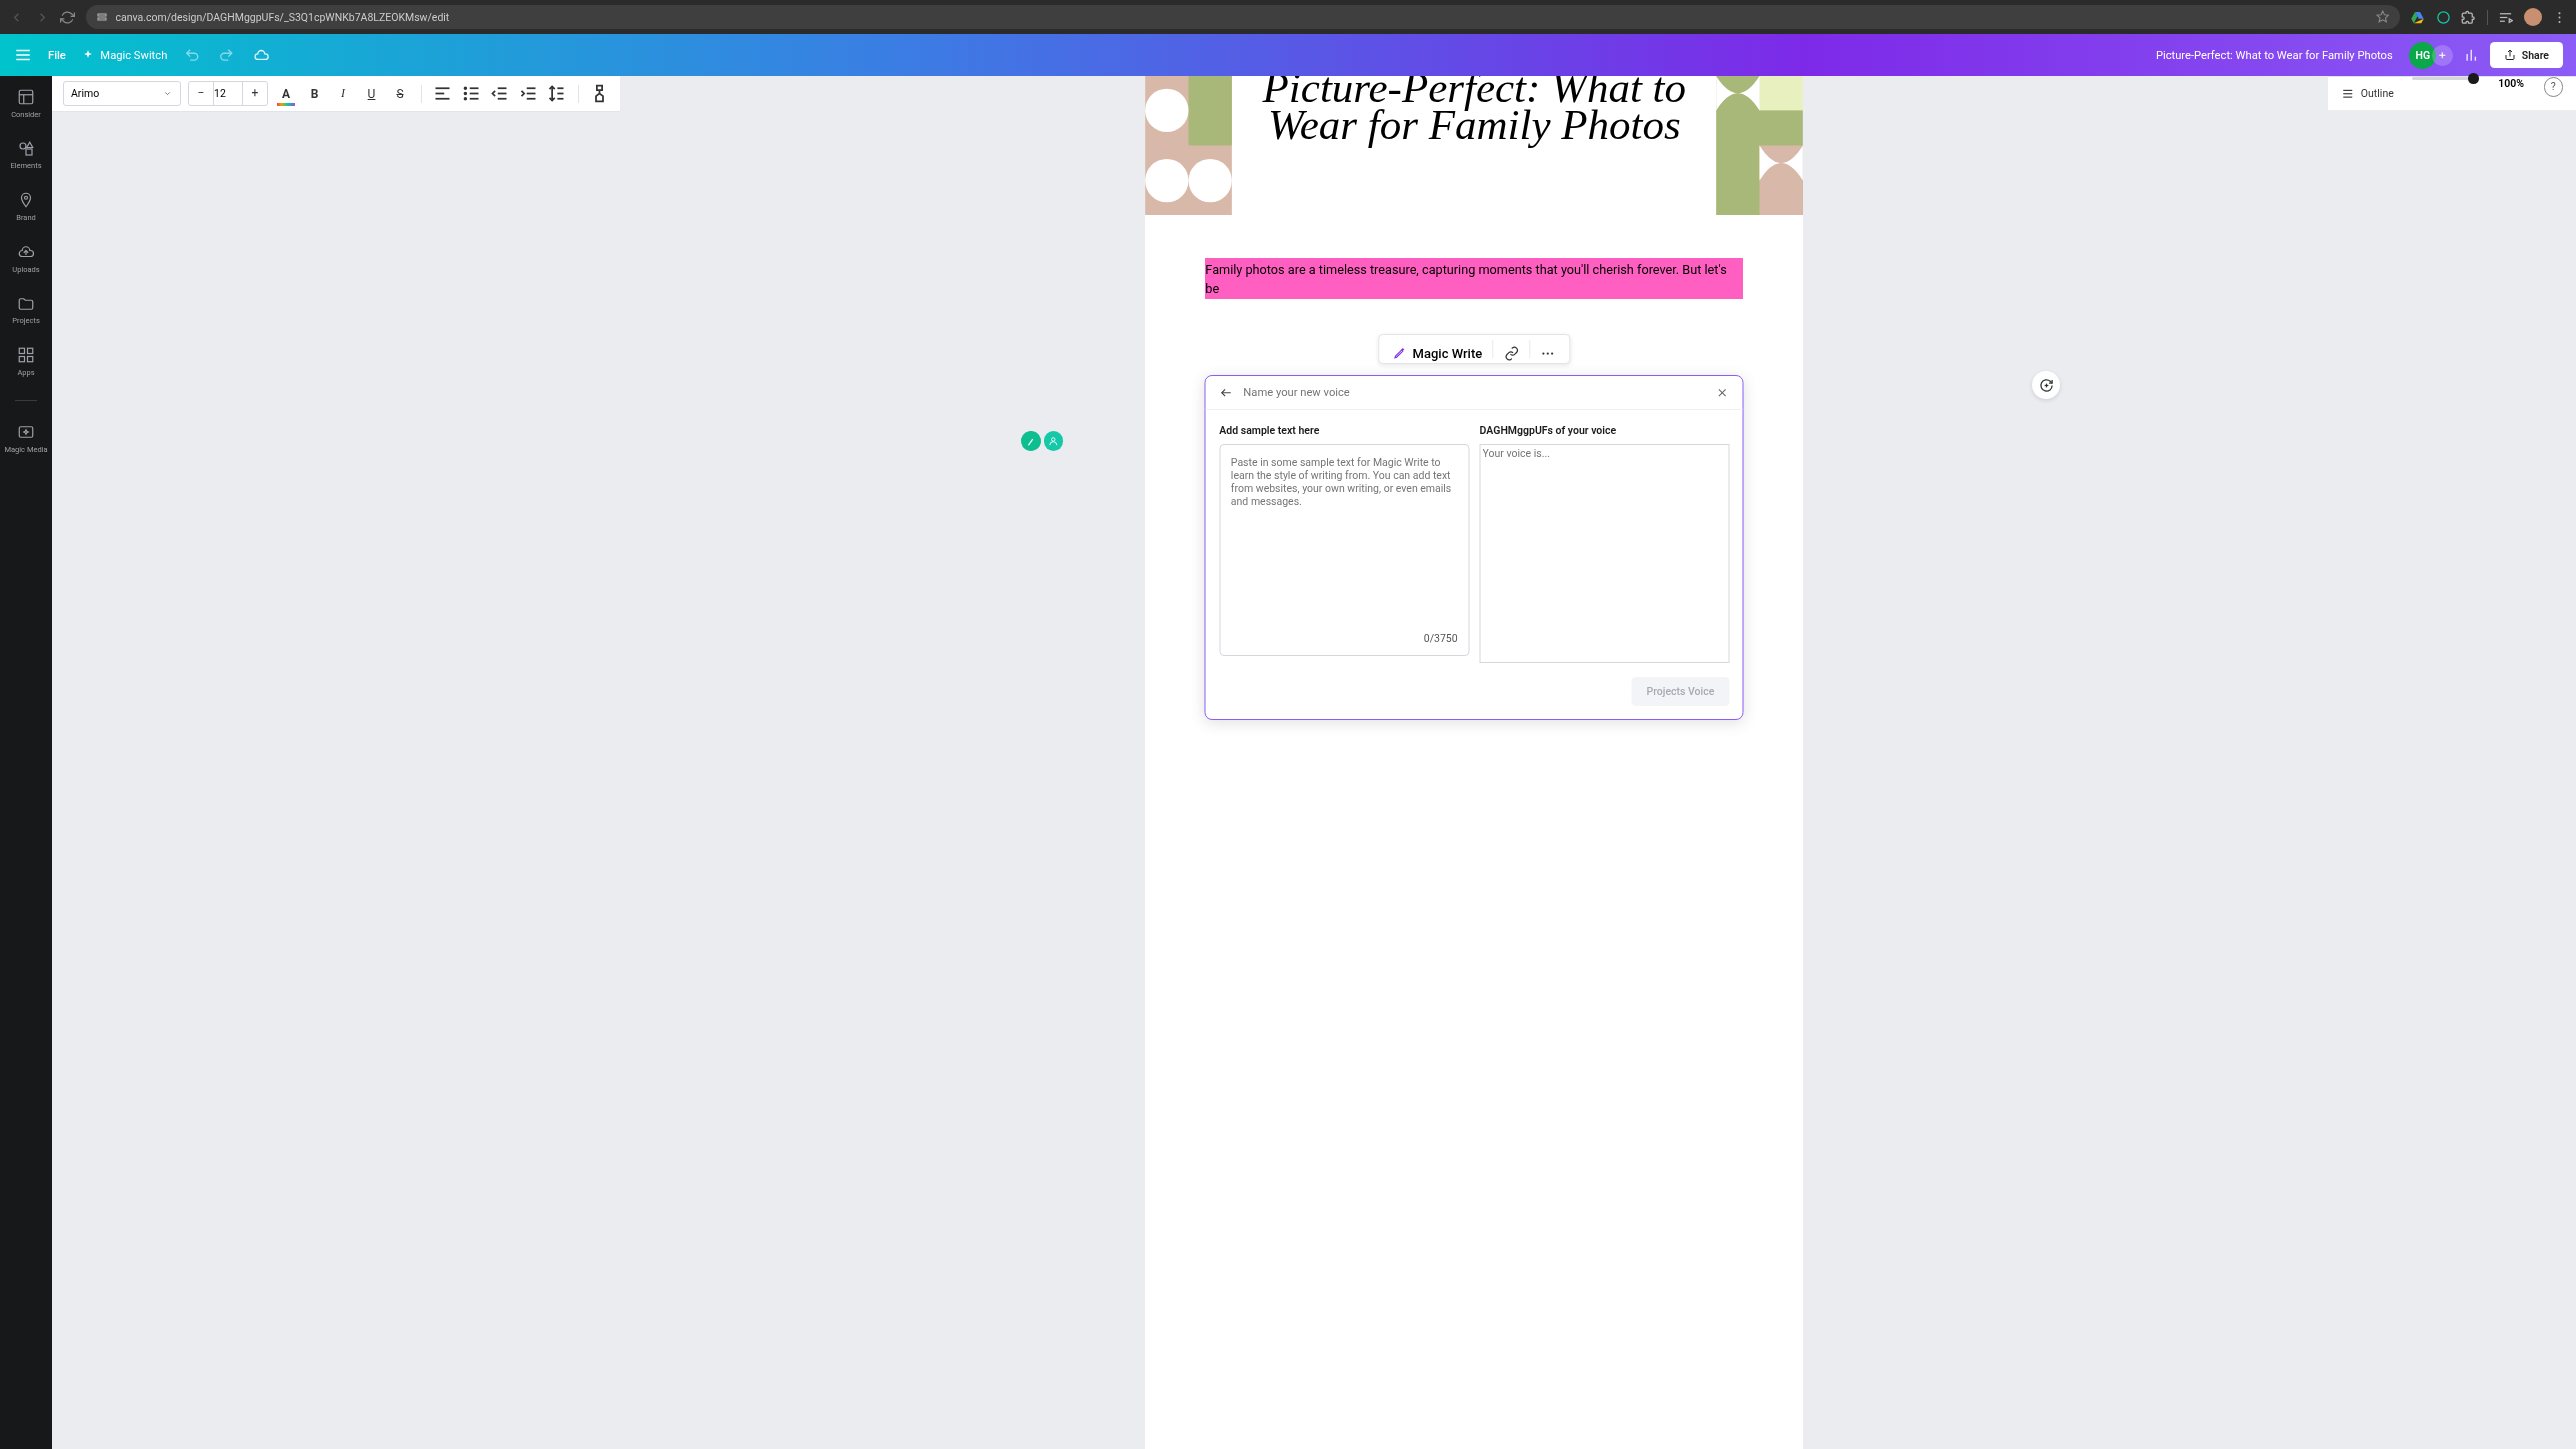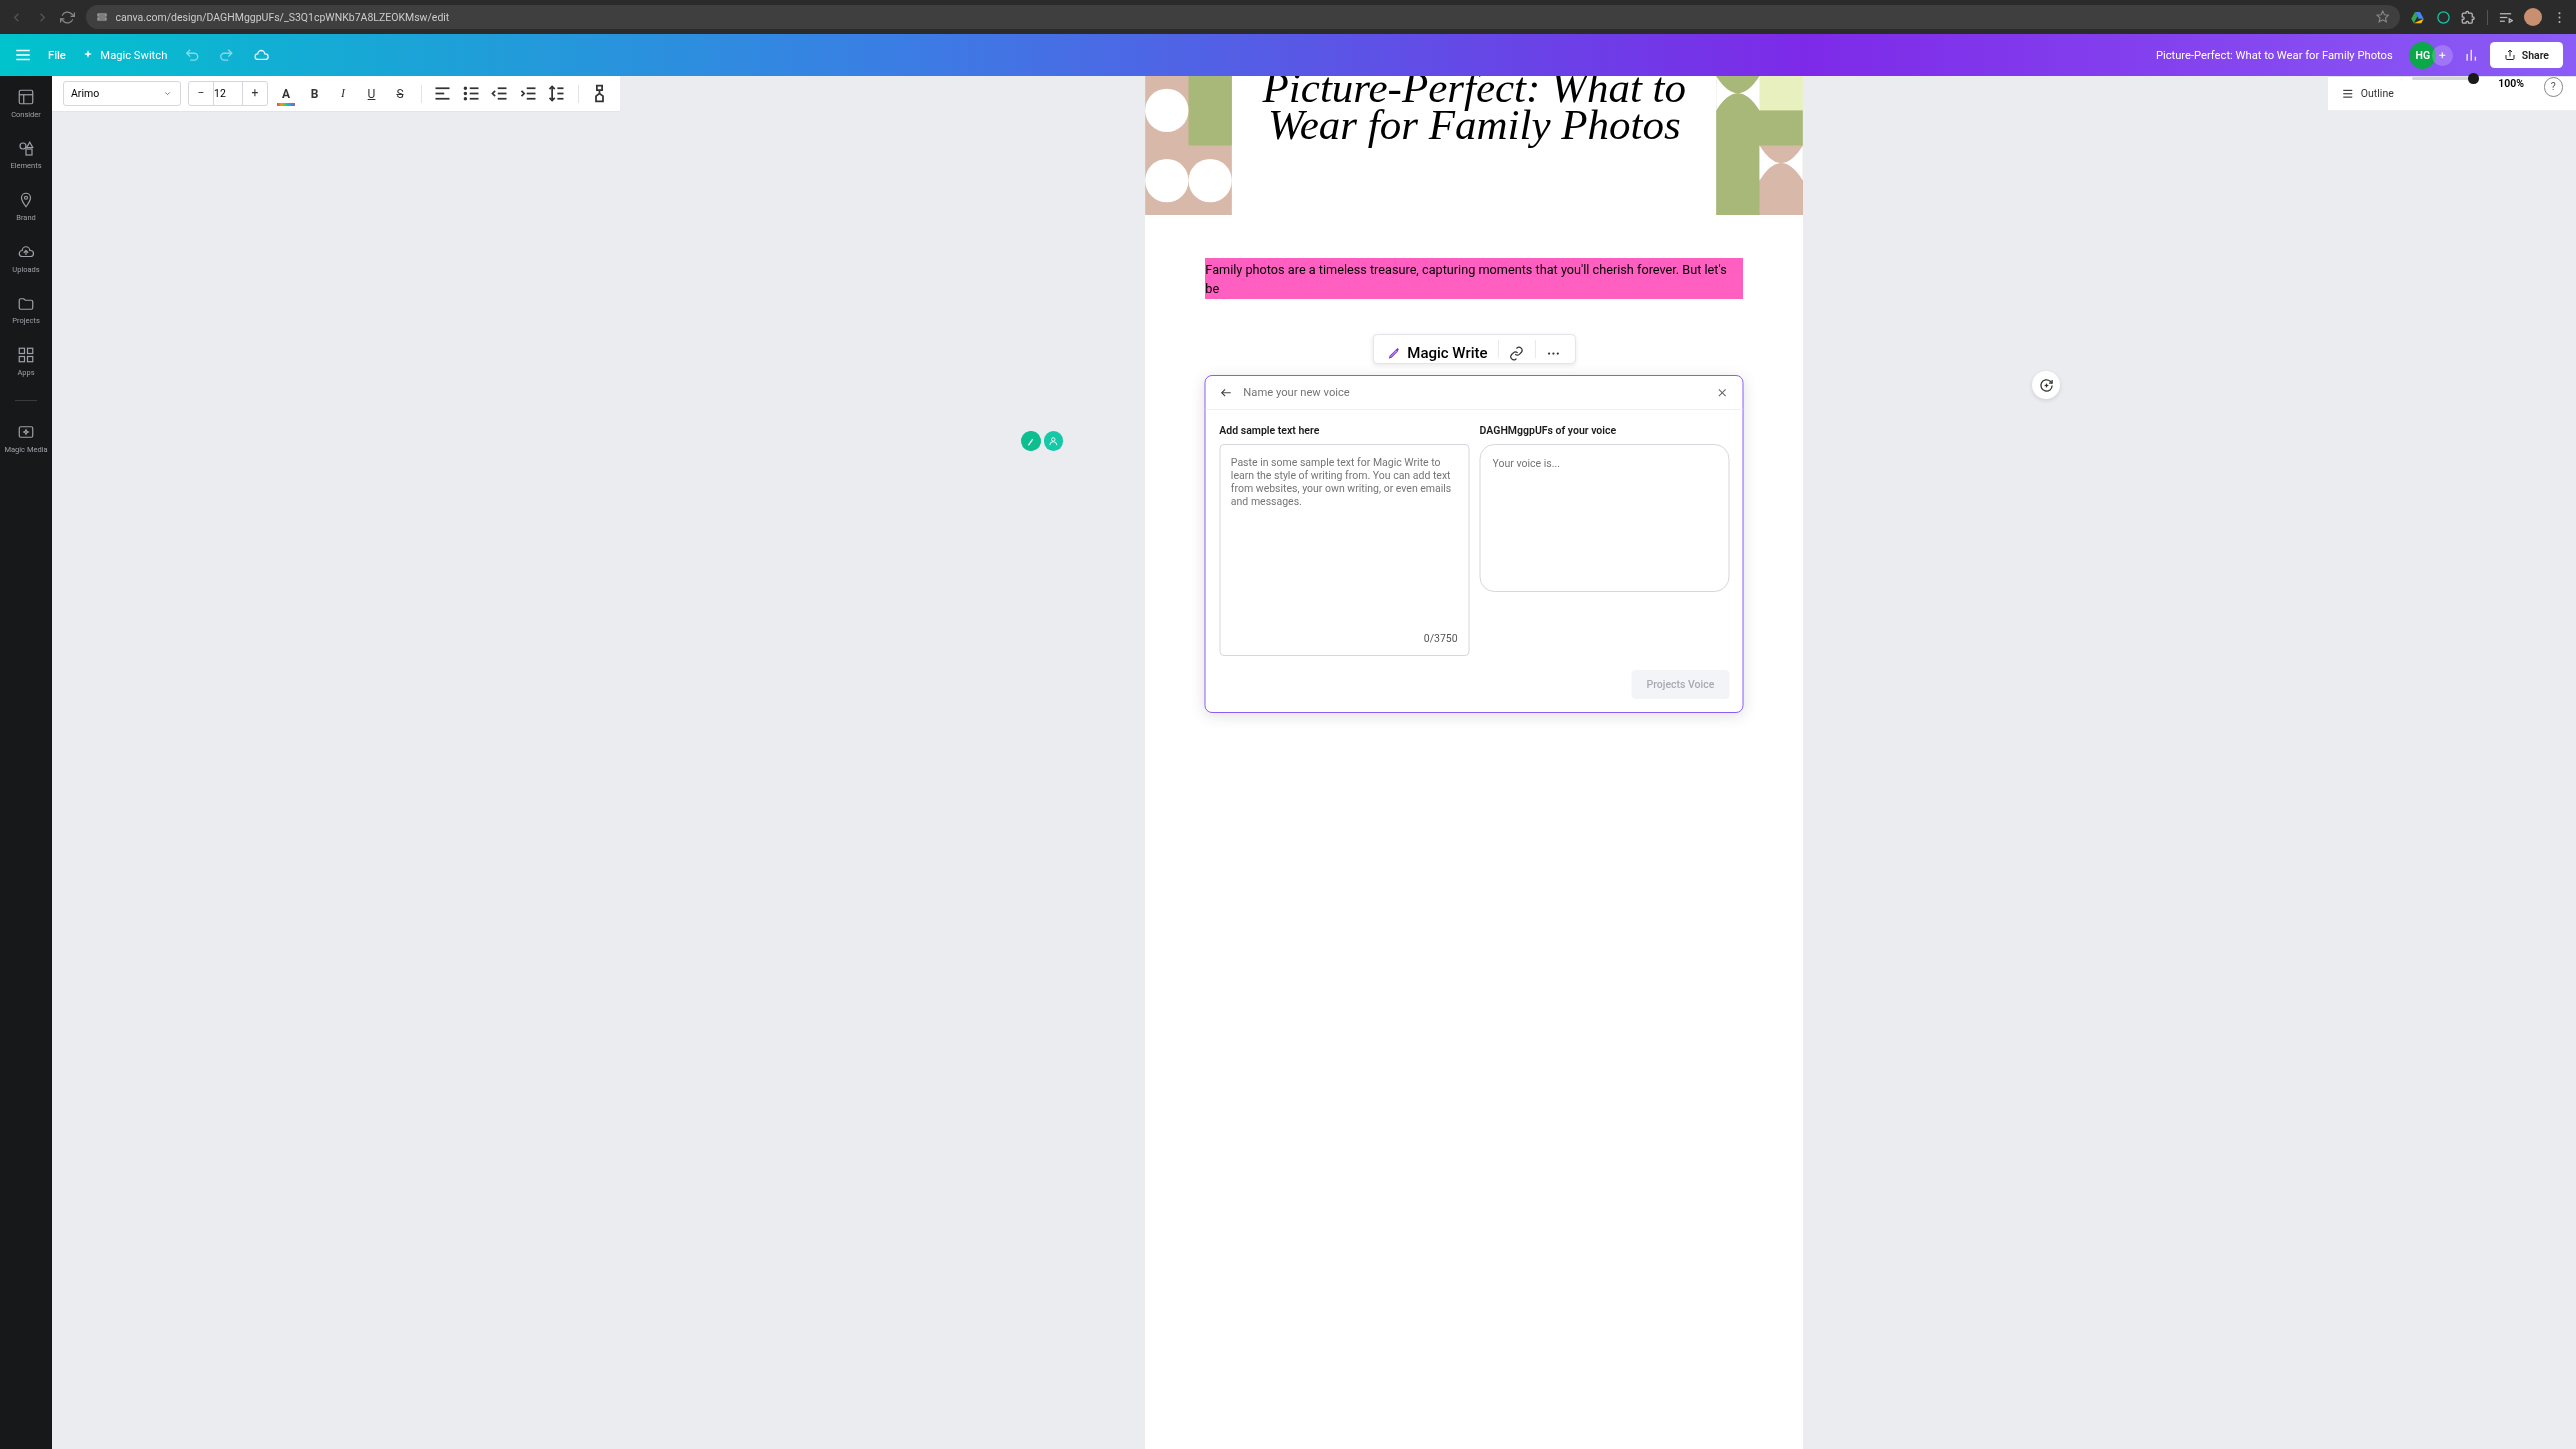--- a/index.html
+++ b/index.html
@@ -60,36 +60,36 @@
     .deco-left, .deco-right { width: 87px; height: 139px; }
     .deco-left svg, .deco-right svg { width: 100%; height: 100%; }
     .script-title { position: absolute; left: 50%; transform: translateX(-50%); top: -6px; width: 434px; text-align: center; font-family: 'Brush Script MT', cursive; font-size: 43px; line-height: 0.85; font-style: italic; }
     
     .highlighted { background: #ff5fc1; color: #000; padding: 1.5px 0; font-size: 12.7px; margin: 43px 60px 0; line-height: 1.5; }
     
     .section-heading { font-size: 18.7px; font-weight: 400; color: #1a1a1a; margin: 293px 60px 0; }
     
     
     .mw-pill { position: absolute; top: 258px; left: 50%; transform: translateX(-50%); background: #fff; border: 0.7px solid #e2e4e9; border-radius: 4.5px; height: 30px; display: flex; align-items: center; padding: 0 4.5px; gap: 1.5px; box-shadow: 0 1.5px 4.5px rgba(0,0,0,0.08); }
-    .mw-pill-item { padding: 4.5px 9px; display: flex; align-items: center; gap: 6px; cursor: pointer; font-size: 15px; font-weight: 500; border-radius: 3px; margin-top: 8px; }
+    .mw-pill-item { padding: 4.5px 9px; display: flex; align-items: flex-start; gap: 6px; cursor: pointer; font-size: 13px; font-weight: 500; border-radius: 3px; margin-top: 8px; }
     .mw-pill-sep { width: 0.7px; height: 18px; background: #e8e9ed; }
     
     
     .voice-modal { position: absolute; top: 299px; left: 50%; transform: translateX(-50%); width: 539px; background: #fff; border: 1.5px solid #8b5cf6; border-radius: 7.5px; box-shadow: 0 3px 15px rgba(0,0,0,0.12); z-index: 10; }
     .modal-header { height: 34px; display: flex; align-items: center; padding: 0 13.5px; gap: 10.5px; border-bottom: 0.7px solid #eef0f4; }
     .back-arrow { width: 13.5px; height: 13.5px; cursor: pointer; color: #444; }
     .modal-title-input { flex: 1; border: none; font-size: 11.2px; color: #888; outline: none; }
     .close-x { width: 13.5px; height: 13.5px; cursor: pointer; color: #666; }
     .modal-body { padding: 13.5px; display: flex; gap: 10.5px; }
     .modal-col { flex: 1; display: flex; flex-direction: column; }
     .col-label { font-size: 10.5px; font-weight: 600; color: #1a1a1a; margin-bottom: 7.5px; }
     .sample-box { border: 0.7px solid #d5d7dd; border-radius: 4.5px; padding: 10.5px; height: 212px; display: flex; flex-direction: column; position: relative; }
     .sample-box textarea { flex: 1; border: none; resize: none; font-size: 10.5px; color: #888; outline: none; font-family: inherit; }
     .char-count { align-self: flex-end; font-size: 10.5px; color: #555; margin-top: 4.5px; }
-    .desc-box { border: 0.7px solid #d5d7dd; border-radius: 15px; padding: 12px; height: 148px; }
+    .desc-box { border: 0.7px solid #d5d7dd; border-radius: 0; padding: 2px; height: 219px; }
     .desc-box textarea { width: 100%; height: 100%; border: none; resize: none; font-size: 10.5px; color: #888; outline: none; font-family: inherit; }
     .modal-footer { padding: 0 13.5px 13.5px; display: flex; justify-content: flex-end; }
     .analyze-btn { background: #f3f4f7; color: #a8aab2; padding: 8.2px 15px; border-radius: 4.5px; font-size: 10.5px; font-weight: 500; cursor: not-allowed; border: none; }
     .cursor-badge { position: absolute; top: 355px; left: 401px; display: flex; gap: 3px; z-index: 20; }
     .cursor-pill { width: 19.5px; height: 19.5px; border-radius: 9.7px; display: flex; align-items: center; justify-content: center; font-size: 8.2px; color: #fff; }
     .cp1 { background: #0dbf8f; transform: rotate(-10deg); }
     .cp2 { background: #14c8a8; }
     
     
     .refresh-float { position: absolute; top: 295px; right: 268px; width: 28.4px; height: 28.4px; background: #fff; border-radius: 50%; box-shadow: 0 1.5px 4.5px rgba(0,0,0,0.12); display: flex; align-items: center; justify-content: center; cursor: pointer; z-index: 5; }

